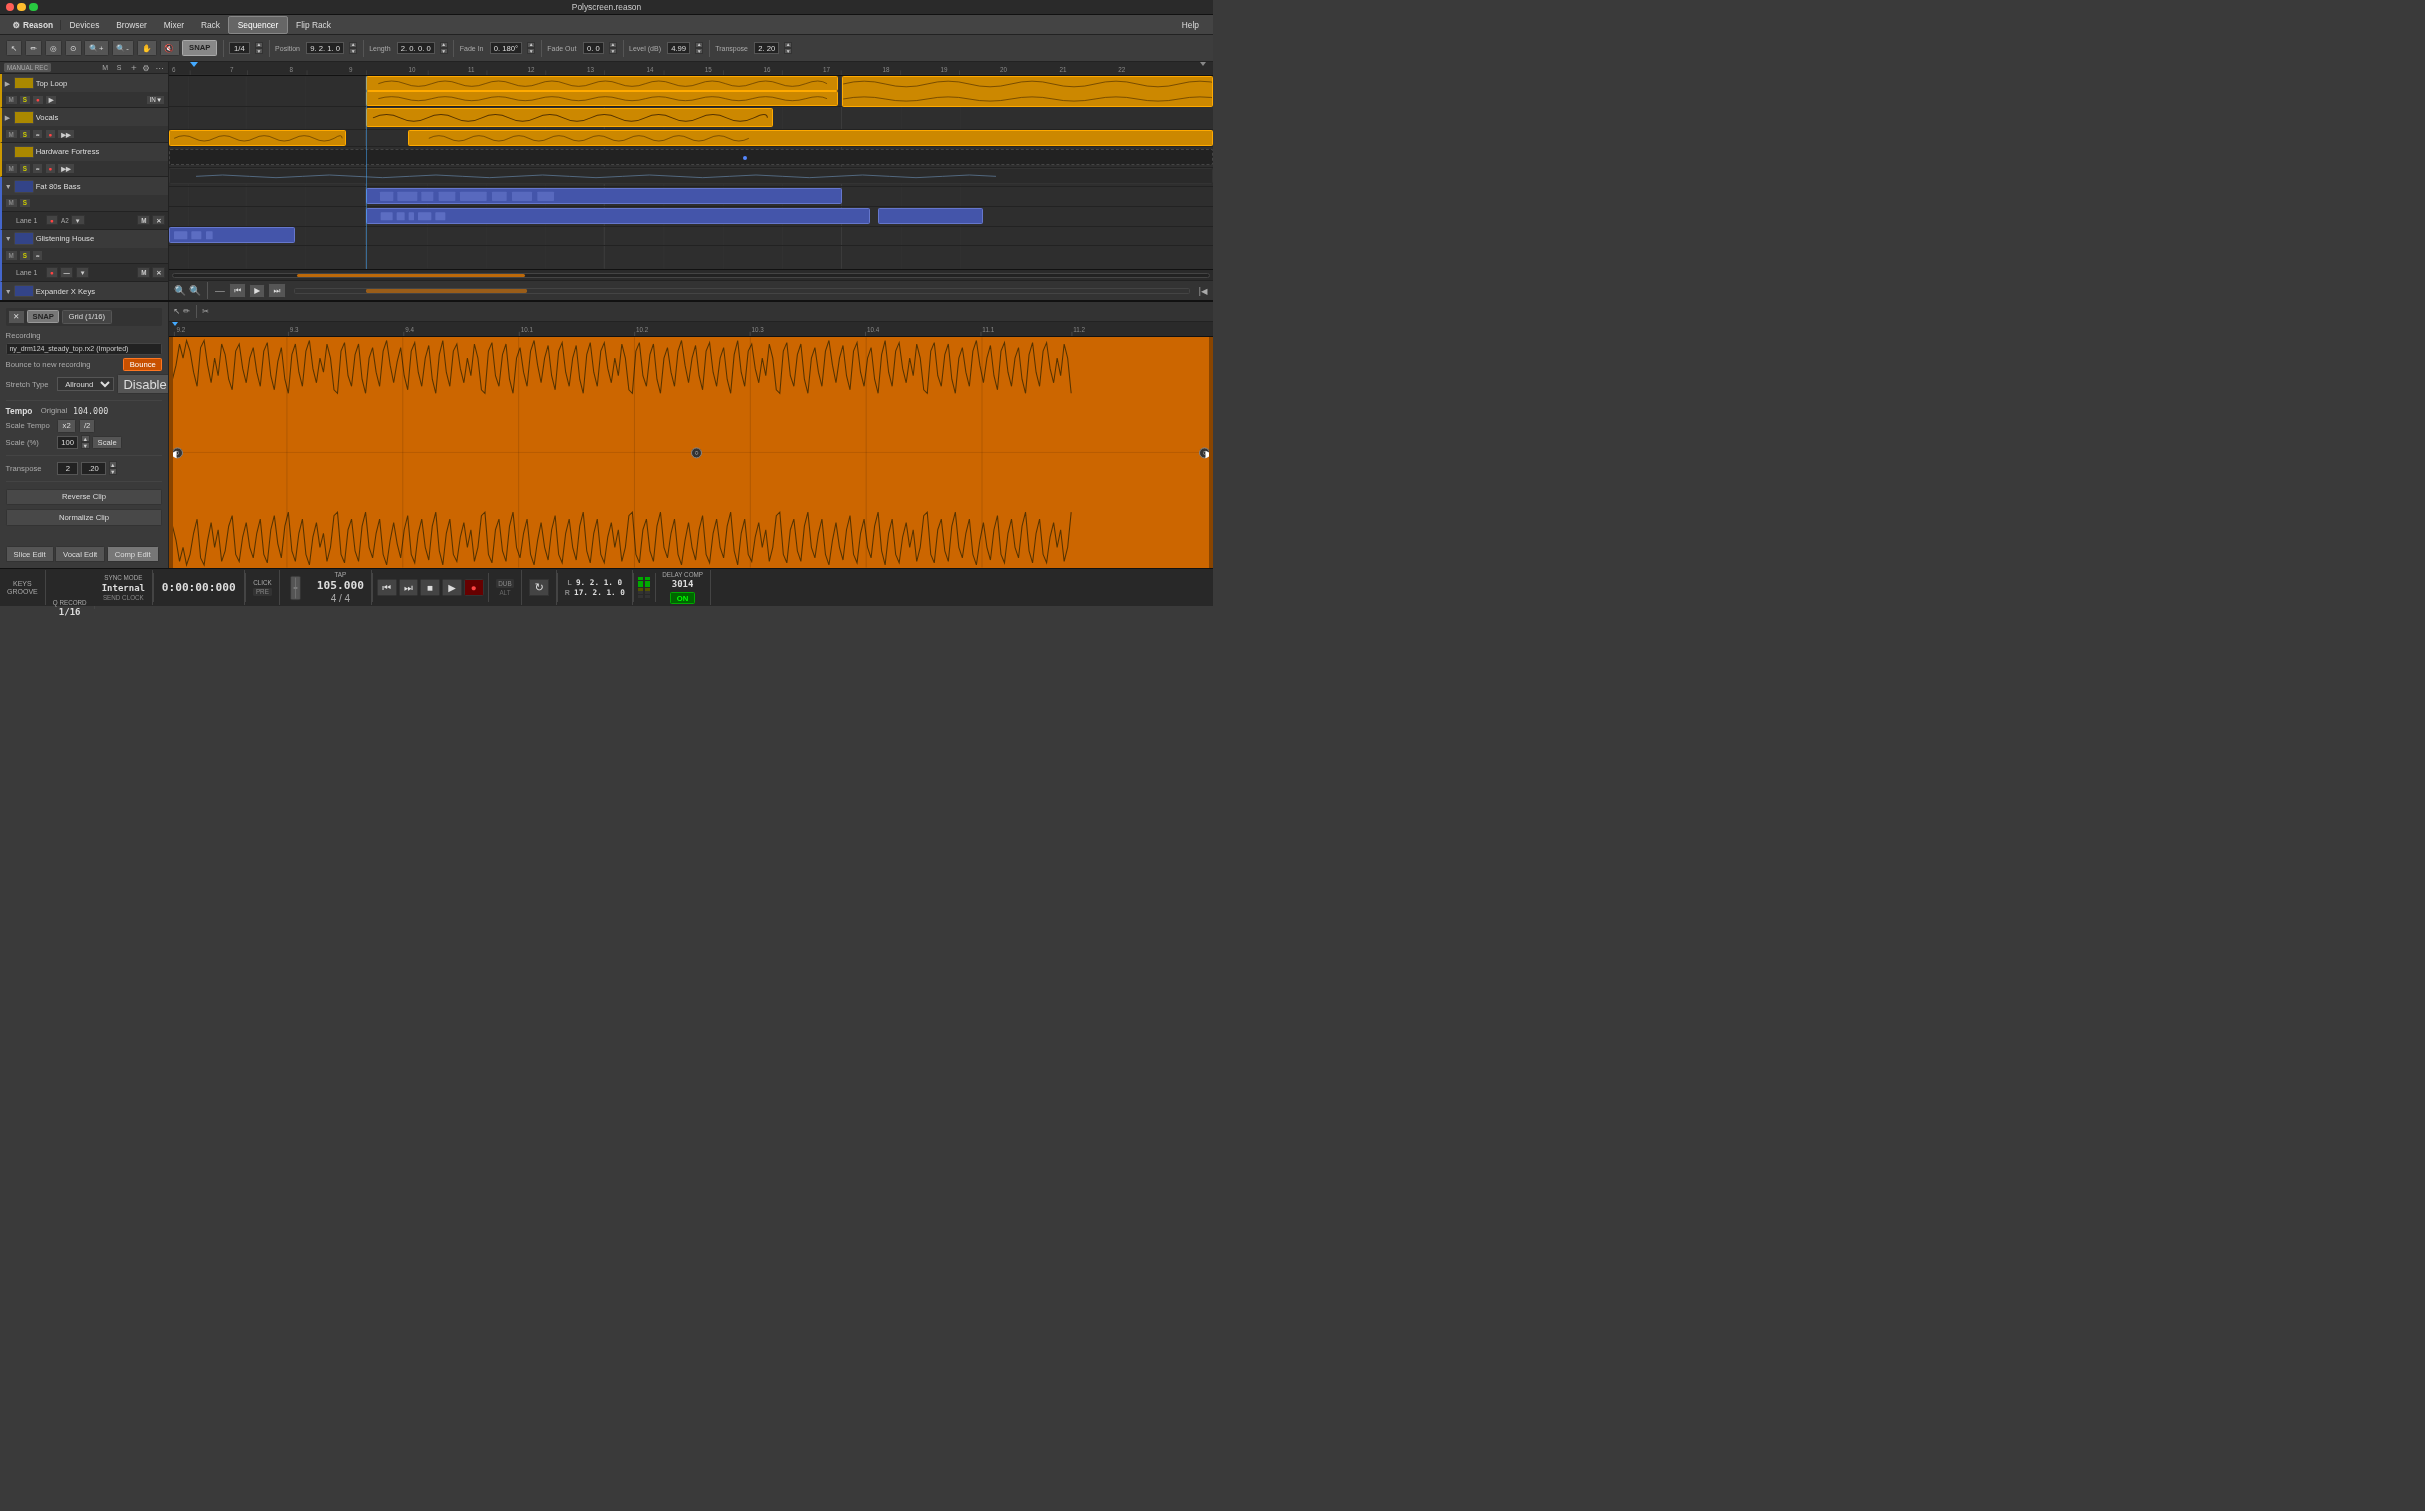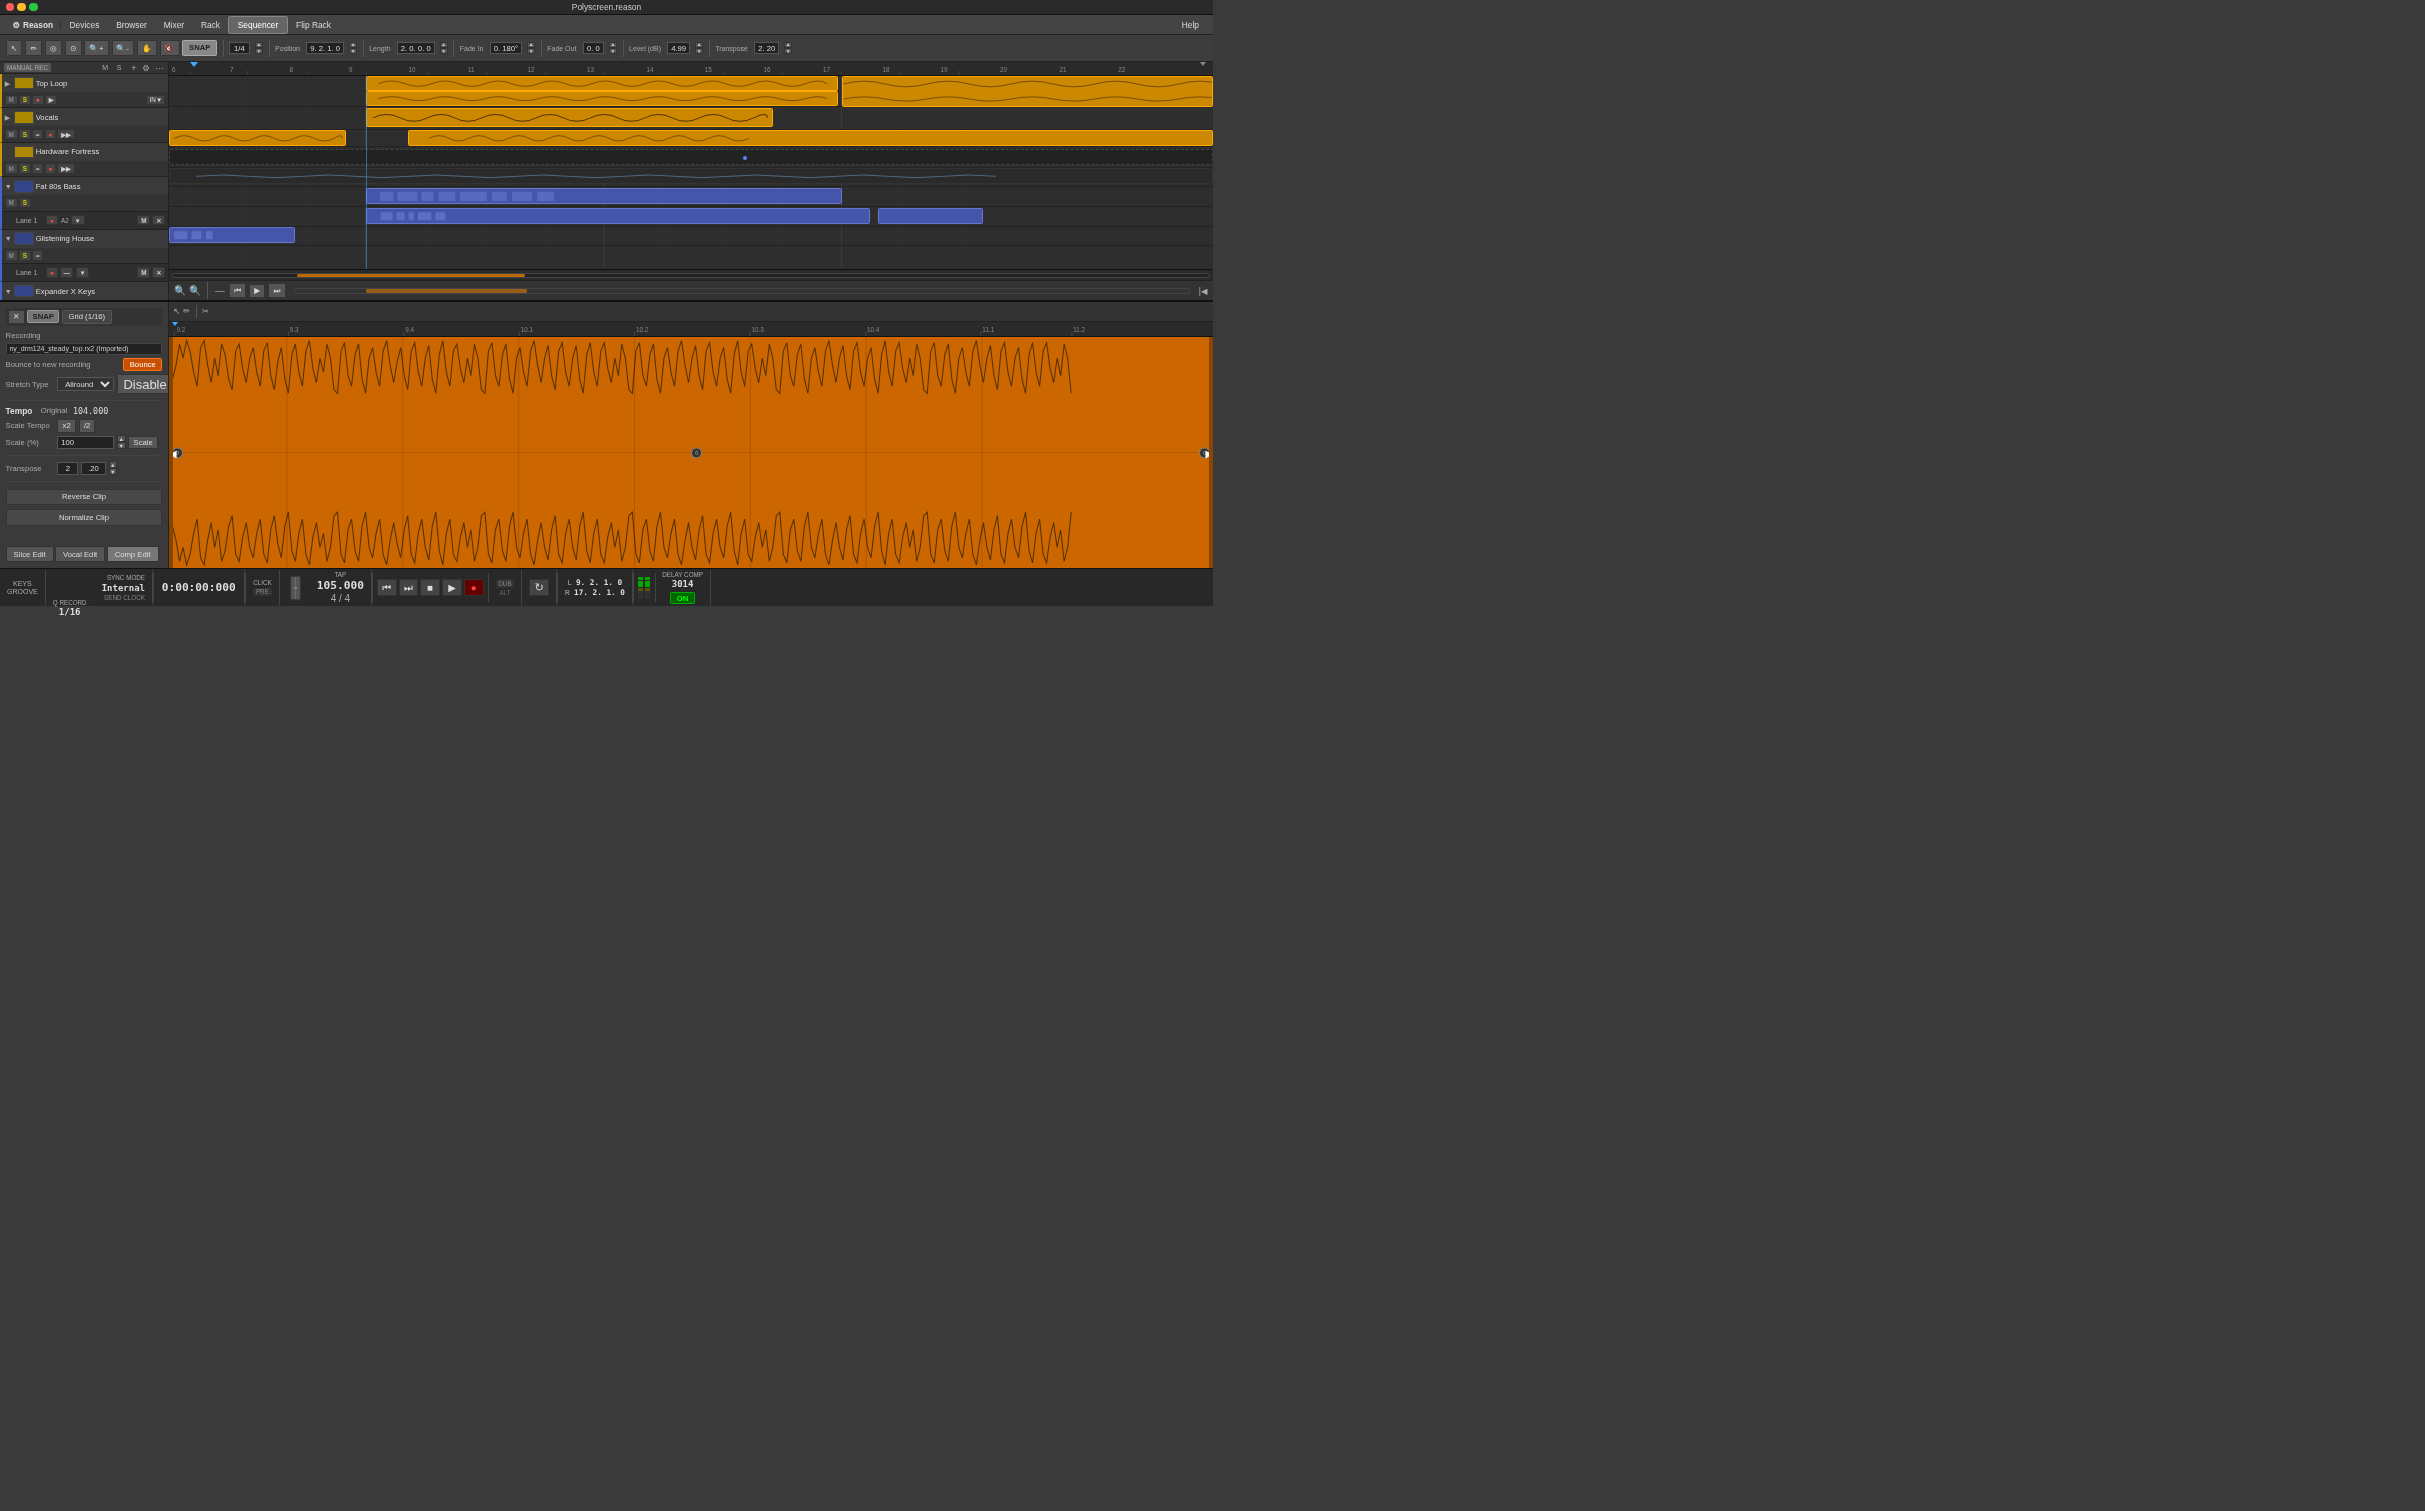--- a/index.html
+++ b/index.html
@@ -773,21 +773,21 @@
     </div>
 
     <div class="editor-row">
       <span class="editor-label" style="font-size:7.7px; color:#aaa;">Scale Tempo</span>
       <button class="x2-btn">x2</button>
       <button class="x2-btn">/2</button>
     </div>
 
     <div class="editor-row">
       <span class="editor-label" style="font-size:7.7px; color:#aaa;">Scale (%)</span>
-      <input type="text" style="background: rgb(34, 34, 34); border: 0.7px solid rgb(85, 85, 85); color: rgb(221, 221, 221); width: 57px; padding: 0.7px 2.8px; font-size: 7.7px;" value="100">
+      <input type="text" style="background: rgb(34, 34, 34); border: 0.7px solid rgb(85, 85, 85); color: rgb(221, 221, 221); width: 21px; padding: 0.7px 2.8px; font-size: 7.7px;" value="100">
       <div class="stepper">
         <div class="stepper-btn">▲</div>
         <div class="stepper-btn">▼</div>
       </div>
       <button class="btn-gray" style="padding:1.4px 4.2px; font-size:7.7px;">Scale</button>
     </div>
 
     <div style="height:0.7px; background:#444; margin: 2.8px 0;"></div>
 
     <div class="editor-row">
@@ -894,21 +894,21 @@
   <div class="status-section" style="min-width:35px;">
     <span style="font-size:7px; color:#aaa;">KEYS</span>
     <span style="font-size:7px; color:#aaa;">GROOVE</span>
   </div>
 
   <div class="status-section" style="min-width:42px;margin-top:36px;">
     <span style="font-size:6.3px; color:#aaa;">Q RECORD</span>
     <span class="status-value">1/16</span>
   </div>
 
-  <div class="status-section" style="min-width:49px;align-items:flex-end;">
+  <div class="status-section" style="min-width:49px;">
     <span style="font-size:6.3px; color:#aaa;">SYNC MODE</span>
     <span class="status-value">Internal</span>
     <span style="font-size:6.3px; color:#888;">SEND CLOCK</span>
   </div>
 
   <div style="width:0.7px; background:#444; margin:2.8px 0;"></div>
 
   <div class="status-section" style="min-width:91px;">
     <span class="status-big" style="font-size:11.2px;">0:00:00:000</span>
   </div>

